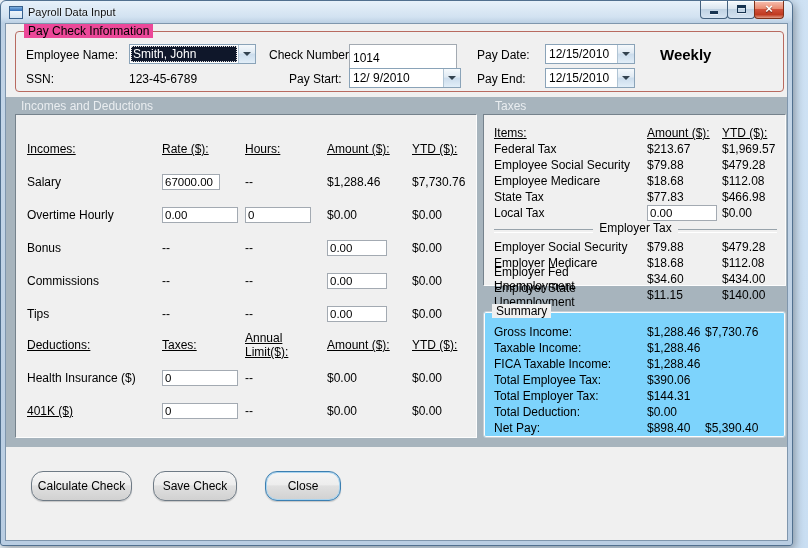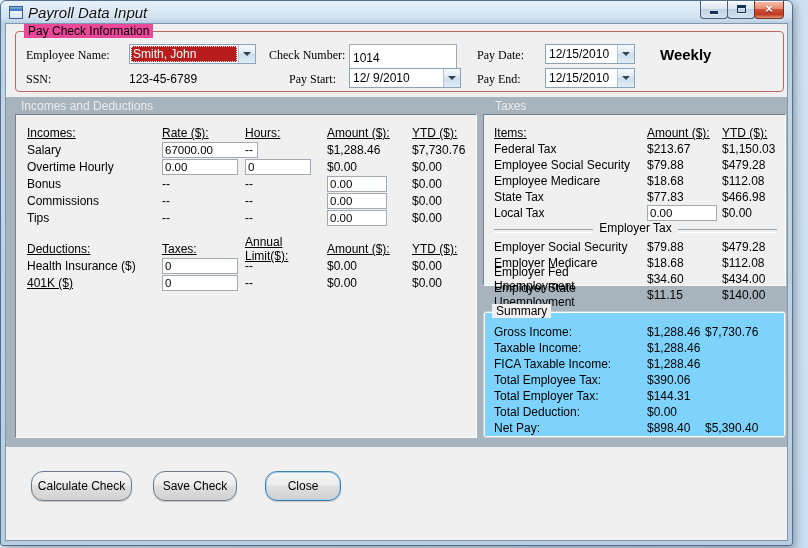--- a/index.html
+++ b/index.html
@@ -14,21 +14,21 @@
   .window {
     position: absolute; left: 0; top: 0; width: 793px; height: 546px;
     background: linear-gradient(180deg, #e7f1fa 0px, #d2e2f1 16px, #bcd0e4 22px, #c3d5e7 120px, #b9cde2 100%);
     border: 1px solid #51708f;
     border-radius: 6px 6px 3px 3px;
     box-shadow: 2px 3px 10px rgba(0,0,0,.35);
   }
   .titlebar { position: absolute; left: 0; top: 0; right: 0; height: 22px; display: flex; align-items: center; padding-left: 8px; }
   .app-icon { width: 14px; height: 13px; margin-right: 5px; background: linear-gradient(#ffffff, #d4e4f2); border: 1px solid #39618c; position: relative; }
   .app-icon::before { content: ""; position: absolute; top: 0; left: 0; right: 0; height: 4px; background: linear-gradient(#7fb0e0, #2f6db8); }
-  .title-text { font-size: 15px; color: #111; text-shadow: 0 0 3px rgba(255,255,255,.9); font-style: italic; }
+  .title-text { font-size: 11px; color: #111; text-shadow: 0 0 3px rgba(255,255,255,.9); }
   .win-controls { position: absolute; top: 0; right: 8px; display: flex; }
   .winbtn {
     width: 28px; height: 18px; margin-left: -1px;
     border: 1px solid #44607d; border-top: none; border-radius: 0 0 4px 4px;
     background: linear-gradient(#f6fafd, #dbe6f0 45%, #c0d2e3 50%, #d5e3f1);
     display: flex; align-items: flex-start; justify-content: center;
     box-shadow: inset 0 1px 0 rgba(255,255,255,.8);
   }
   .winbtn.close {
     width: 30px;
@@ -39,37 +39,37 @@
   .glyph-max { width: 9px; height: 8px; border: 1px solid #173350; border-top-width: 3px; margin-top: 4px; box-shadow: 0 1px 0 rgba(255,255,255,.5); }
   .glyph-close { color: #fff; font-size: 13px; font-weight: bold; line-height: 16px; text-shadow: 0 1px 1px rgba(0,0,0,.55); }
   .client {
     position: absolute; left: 4px; right: 4px; top: 22px; bottom: 4px;
     background: #f0f0f0; border: 1px solid #7f96ad;
   }
   
   .groupbox { position: absolute; border: 1px solid #b86a60; border-radius: 4px; }
   .paycheck { left: 9px; top: 7px; width: 769px; height: 61px; }
   .gb-legend { position: absolute; top: -8px; left: 8px; background: #ec4899; padding: 0 4px; }
-  .lbl { position: absolute; white-space: nowrap; font-family: Liberation Serif, serif; }
+  .lbl { position: absolute; white-space: nowrap; }
   .static-val { position: absolute; white-space: nowrap; }
   .tb { position: absolute; height: 28px; border: 1px solid #a3aab2; background: #fff; font: inherit; padding: 0 3px; }
   .combo { position: absolute; height: 20px; background: #fff; border: 1px solid #8aa3b8; display: flex; }
   .combo-text { flex: 1; padding: 1px 3px; line-height: 16px; white-space: nowrap; overflow: hidden; }
-  .combo.focused .combo-text { background: #b91c1c; color: #fff; margin: 1px; padding: 0 2px; line-height: 16px; outline: 1px dotted rgba(255,255,255,.85); outline-offset: -1px; }
+  .combo.focused .combo-text { background: #0f172a; color: #fff; margin: 1px; padding: 0 2px; line-height: 16px; outline: 1px dotted rgba(255,255,255,.85); outline-offset: -1px; }
   .combo-btn { width: 17px; border-left: 1px solid #b0c4d4; background: linear-gradient(#f5f9fc, #e0eaf3 45%, #cbdcec 50%, #e2eef8); display: flex; align-items: center; justify-content: center; }
   .arr { width: 0; height: 0; border-left: 4px solid transparent; border-right: 4px solid transparent; border-top: 4px solid #33424f; }
   .weekly { position: absolute; font-size: 15px; font-weight: bold; }
   
   .graybar { position: absolute; left: 0; right: 0; top: 73px; height: 350px; background: #a7b4bd; }
   .section-label { position: absolute; top: 2px; color: #e9edf0; }
   .panel { position: absolute; background: #f0f0f0; border: 1px solid; border-color: #75828c #fdfdfd #fdfdfd #75828c; }
   .left-panel { left: 9px; top: 17px; width: 462px; height: 324px; padding: 10px 0 0 11px; }
   .taxes-panel { left: 477px; top: 17px; width: 303px; height: 172px; padding: 10px 0 8px 10px; }
   
-  .prow { display: flex; align-items: center; height: 16px; }
+  .prow { display: flex; align-items: center; height: 16px; margin-top: 16px; }
   .prow.tallrow { height: 17px; }
   .c-name  { width: 135px; }
   .c-rate  { width: 83px; position: relative; }
   .c-hours { width: 82px; position: relative; }
   .c-amt   { width: 85px; position: relative; }
   .c-ytd   { flex: 1; }
   .uh { text-decoration: underline; }
   .cell-input { position: static; height: 16px; border: 1px solid #a3aab2; background: #fff; font: inherit; font-size: 11.5px; padding: 0 2px; }
   .deduct-gap { margin-top: 15px; }
   .trow { display: flex; align-items: center; height: 16px; }
@@ -171,21 +171,21 @@
         <div class="panel left-panel">
           <div class="prow">
             <span class="c-name uh">Incomes:</span>
             <span class="c-rate uh">Rate ($):</span>
             <span class="c-hours uh">Hours:</span>
             <span class="c-amt uh">Amount ($):</span>
             <span class="c-ytd uh">YTD ($):</span>
           </div>
           <div class="prow tallrow">
             <span class="c-name">Salary</span>
-            <span class="c-rate"><input class="cell-input" style="width: 96px;" value="67000.00"></span>
+            <span class="c-rate"><input class="cell-input" style="width: 58px;" value="67000.00"></span>
             <span class="c-hours">--</span>
             <span class="c-amt">$1,288.46</span>
             <span class="c-ytd">$7,730.76</span>
           </div>
           <div class="prow tallrow">
             <span class="c-name">Overtime Hourly</span>
             <span class="c-rate"><input class="cell-input" style="width: 76px;" value="0.00"></span>
             <span class="c-hours"><input class="cell-input" style="width: 66px;" value="0"></span>
             <span class="c-amt">$0.00</span>
             <span class="c-ytd">$0.00</span>
@@ -237,21 +237,21 @@
 
         <div class="panel taxes-panel">
           <div class="trow">
             <span class="t-name uh">Items:</span>
             <span class="t-amt uh">Amount ($):</span>
             <span class="t-ytd uh">YTD ($):</span>
           </div>
           <div class="trow">
             <span class="t-name">Federal Tax</span>
             <span class="t-amt">$213.67</span>
-            <span class="t-ytd">$1,150.03</span>
+            <span class="t-ytd">$1,969.57</span>
           </div>
           <div class="trow">
             <span class="t-name">Employee Social Security</span>
             <span class="t-amt">$79.88</span>
             <span class="t-ytd">$479.28</span>
           </div>
           <div class="trow">
             <span class="t-name">Employee Medicare</span>
             <span class="t-amt">$18.68</span>
             <span class="t-ytd">$112.08</span>

